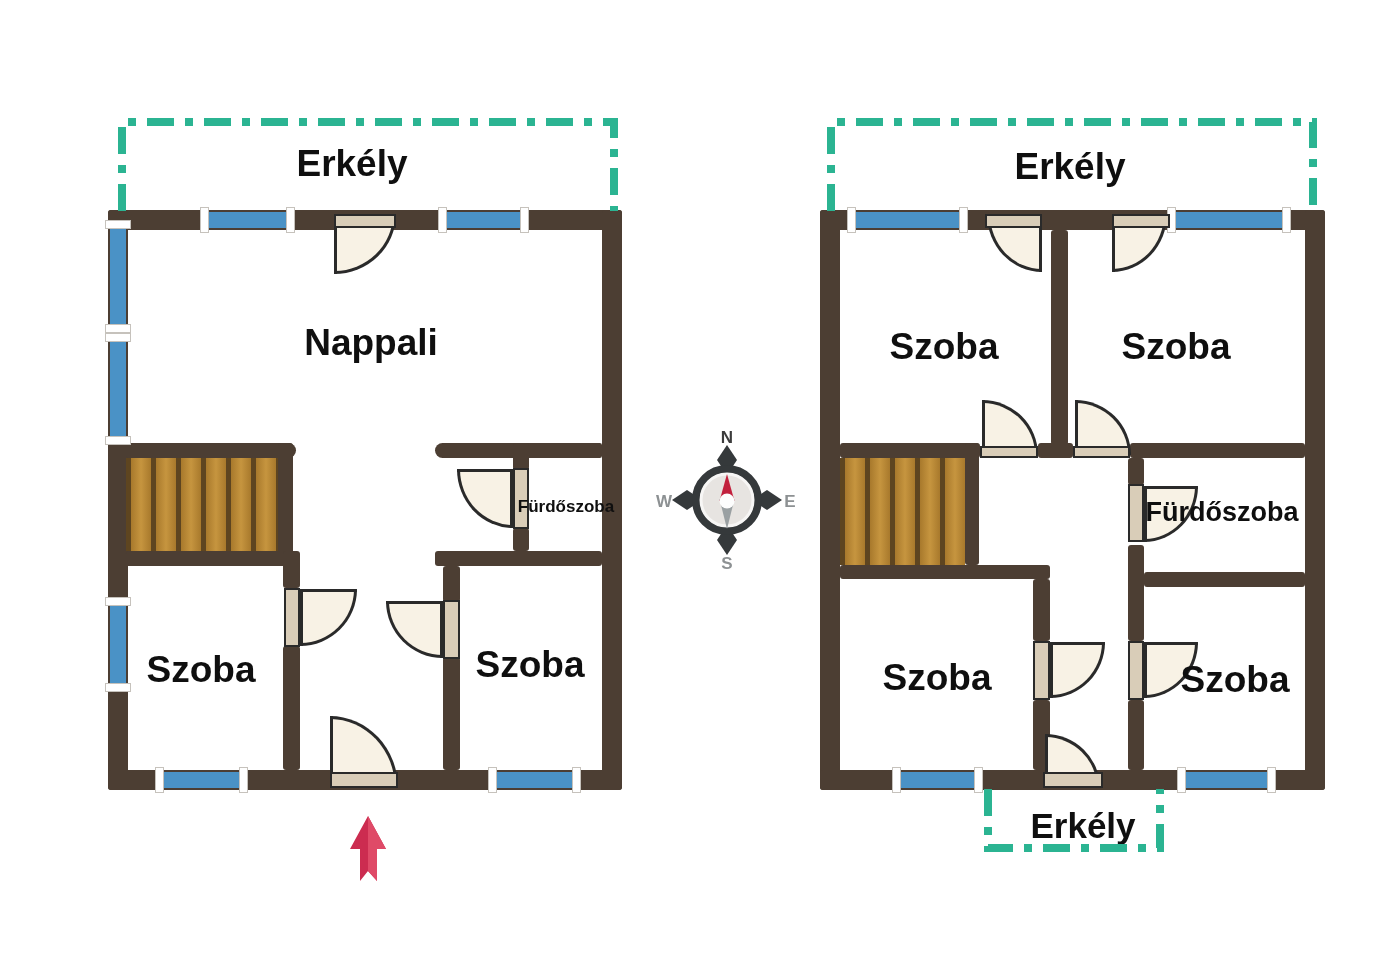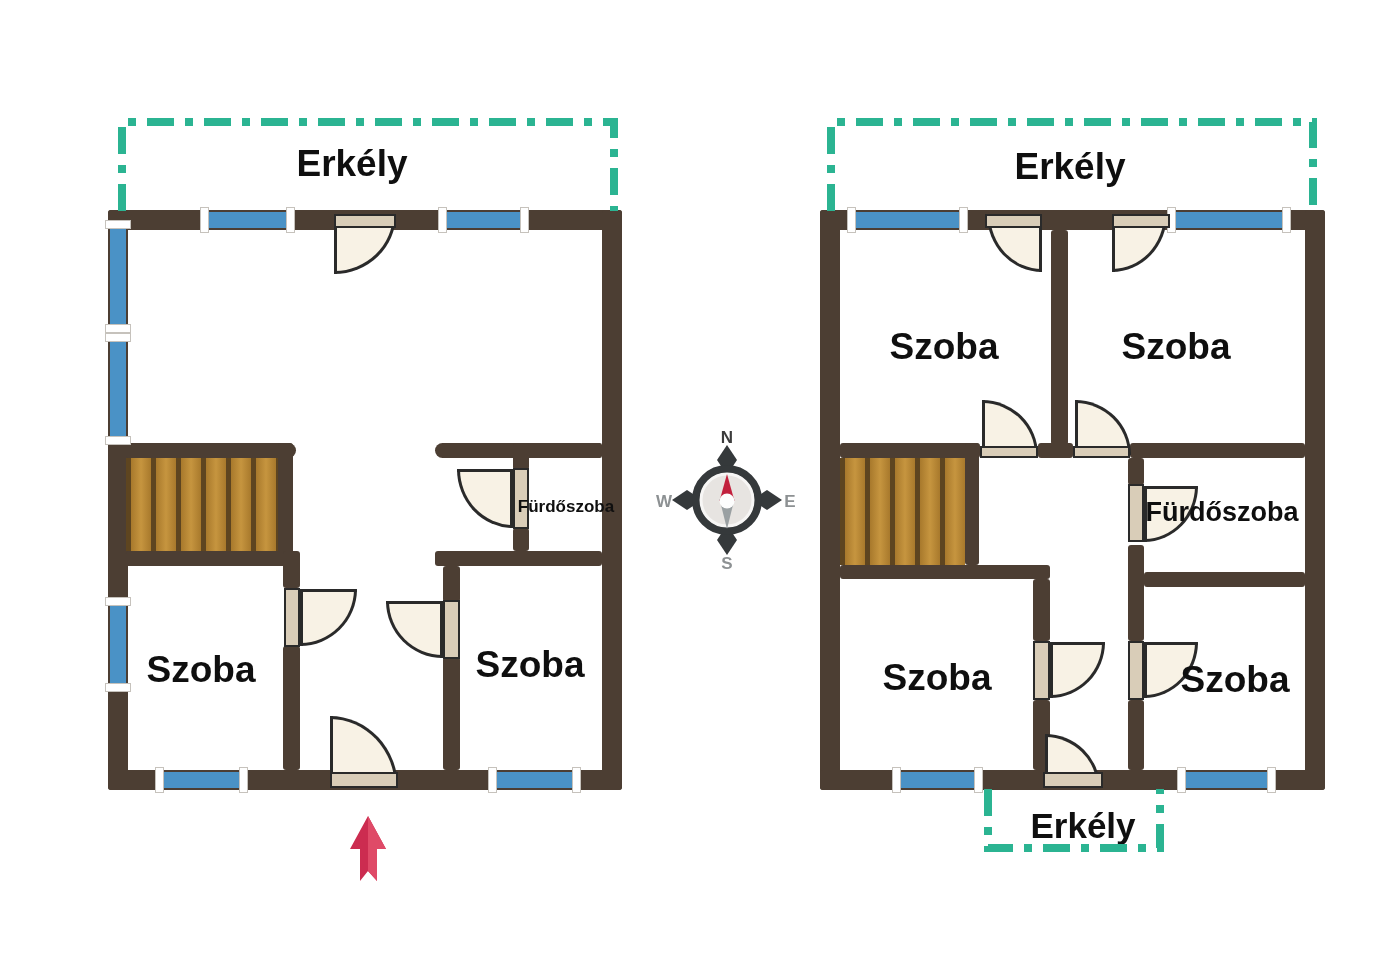--- a/index.html
+++ b/index.html
@@ -65,20 +65,21 @@
   <div class="door r-tr" style="left:330px;top:716px;width:68px;height:72px"></div>
   <div class="leaf" style="left:330px;top:772px;width:68px;height:16px"></div>
   <div class="door r-br" style="left:300px;top:589px;width:57px;height:57px"></div>
   <div class="leaf" style="left:284px;top:588px;width:16px;height:59px"></div>
   <div class="door r-bl" style="left:386px;top:601px;width:57px;height:57px"></div>
   <div class="leaf" style="left:443px;top:600px;width:17px;height:59px"></div>
   <div class="door r-bl" style="left:457px;top:469px;width:56px;height:59px"></div>
   <div class="leaf" style="left:513px;top:468px;width:16px;height:61px"></div>
 
   <div class="lbl" style="left:352px;top:164px;font-size:37px">Erkély</div>
+  <div class="lbl" style="left:371px;top:343px;font-size:37px">Nappali</div>
   <div class="lbl" style="left:566px;top:507px;font-size:17px">Fürdőszoba</div>
   <div class="lbl" style="left:201px;top:670px;font-size:37px">Szoba</div>
   <div class="lbl" style="left:530px;top:665px;font-size:37px">Szoba</div>
 
   <div class="wall" style="left:820px;top:210px;width:505px;height:20px"></div>
   <div class="wall" style="left:820px;top:210px;width:20px;height:580px"></div>
   <div class="wall" style="left:1305px;top:210px;width:20px;height:580px"></div>
   <div class="wall" style="left:820px;top:770px;width:505px;height:20px"></div>
 
   <div class="wall" style="left:1051px;top:230px;width:17px;height:215px"></div>

